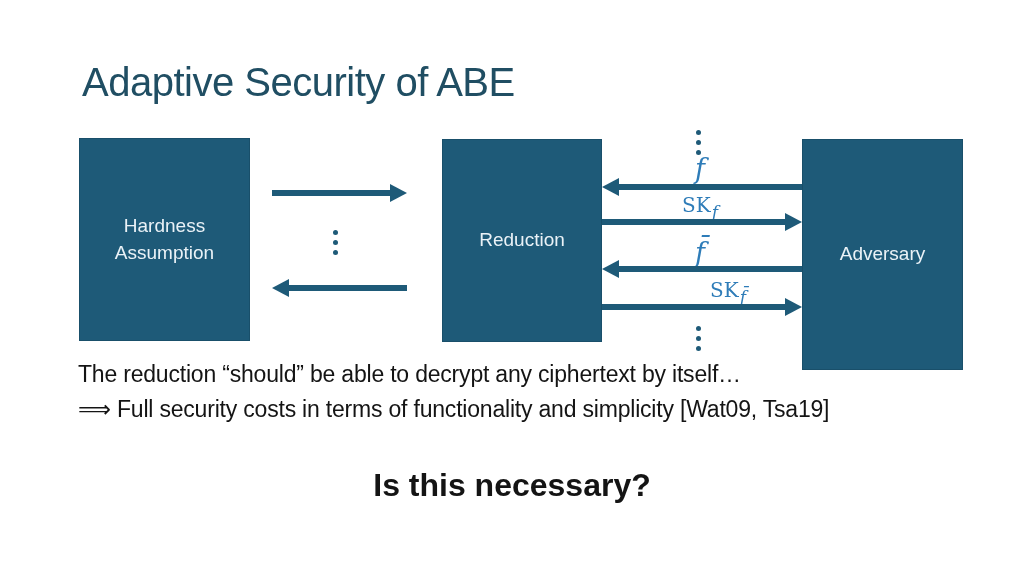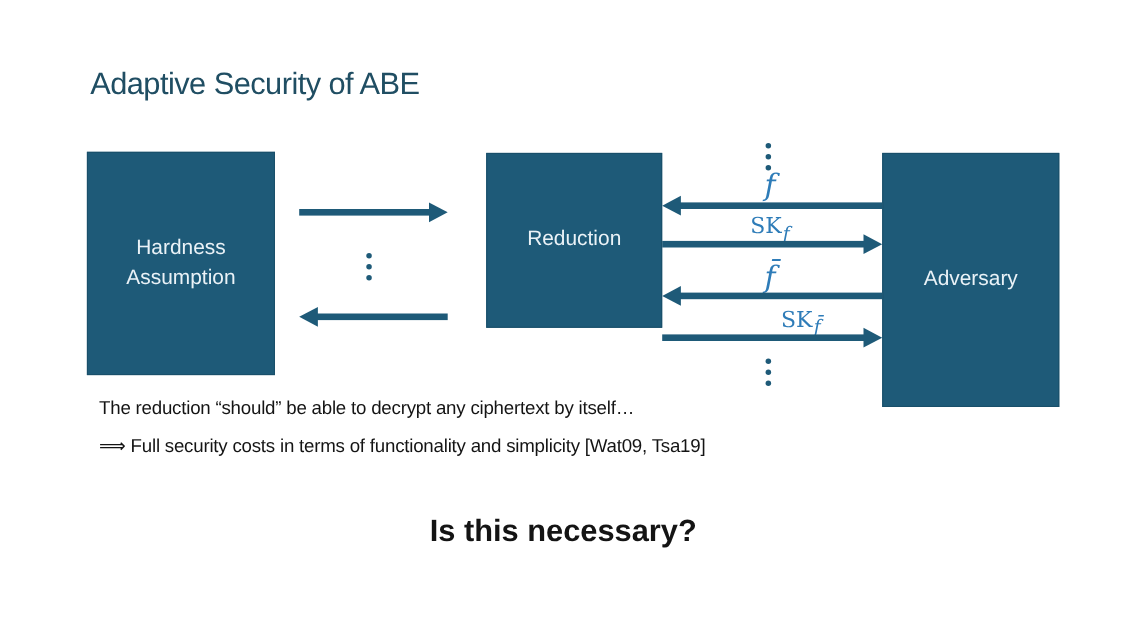--- a/index.html
+++ b/index.html
@@ -3,33 +3,33 @@
 <meta charset="utf-8">
 <style>
   html,body{margin:0;padding:0;background:#fff;}
   .slide{
     position:relative;width:1024px;height:576px;overflow:hidden;
     background:var(--background,#fff);
     font-family:"Liberation Sans","DejaVu Sans",sans-serif;
   }
   .title{
     position:absolute;left:82px;top:60px;margin:0;
-    font-size:28px;font-weight:400;letter-spacing:-0.5px;
+    font-size:40px;font-weight:400;letter-spacing:-0.5px;
     color:var(--title-color,#204e63);
   }
   .box{
     position:absolute;
     background:var(--teal,#1e5a78);
     border:1px solid var(--teal-dark,#194f6a);
     display:flex;align-items:center;justify-content:center;text-align:center;
     color:var(--box-text,#eaf2f7);
     font-size:19px;line-height:1.38;padding:0 18px;box-sizing:border-box;
   }
   .box-hardness{left:79px;top:138px;width:171px;height:203px;}
-  .box-reduction{left:442px;top:139px;width:160px;height:159px;}
+  .box-reduction{left:442px;top:139px;width:160px;height:203px;}
   .box-adversary{left:802px;top:139px;width:161px;height:231px;}
 
   
   .arrow{position:absolute;height:20px;}
   .arrow .shaft{position:absolute;top:50%;transform:translateY(-50%);height:6px;background:var(--teal,#1e5a78);}
   .arrow .head{position:absolute;top:50%;transform:translateY(-50%);width:0;height:0;
     border-top:9px solid transparent;border-bottom:9px solid transparent;}
   .arrow.right .shaft{left:0;right:15px;}
   .arrow.right .head{right:0;border-left:17px solid var(--teal,#1e5a78);}
   .arrow.left .shaft{left:15px;right:0;}
@@ -44,26 +44,26 @@
     position:absolute;transform:translateX(-50%);
     font-family:"DejaVu Serif","Liberation Serif",serif;
     color:var(--label-blue,#2e7cb8);white-space:nowrap;line-height:1;
   }
   .mlabel .fn{font-style:italic;font-size:27px;}
   .mlabel .base{font-style:normal;font-size:20px;}
   .mlabel sub{font-style:italic;font-size:17px;line-height:0;vertical-align:-6px;margin-left:1px;}
 
   .body-line{
     position:absolute;left:78px;
-    font-size:17px;letter-spacing:-0.2px;
-    color:var(--text-color,#141414);white-space:nowrap;margin-left:12px;
+    font-size:23px;letter-spacing:-0.2px;
+    color:var(--text-color,#141414);white-space:nowrap;
   }
   .question{
     position:absolute;left:0;width:1024px;text-align:center;
-    font-size:28px;font-weight:700;color:var(--text-color,#141414);
+    font-size:32px;font-weight:700;color:var(--text-color,#141414);
   }
 </style>
 </head>
 <body>
 
 <div class="slide">
 
   <h1 class="title">Adaptive Security of ABE</h1>
 
   <div class="box box-hardness">

